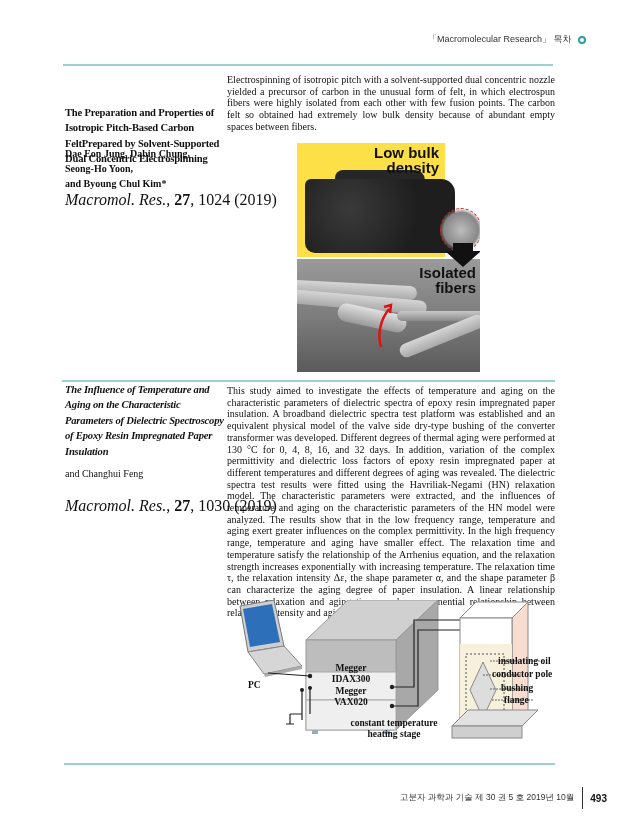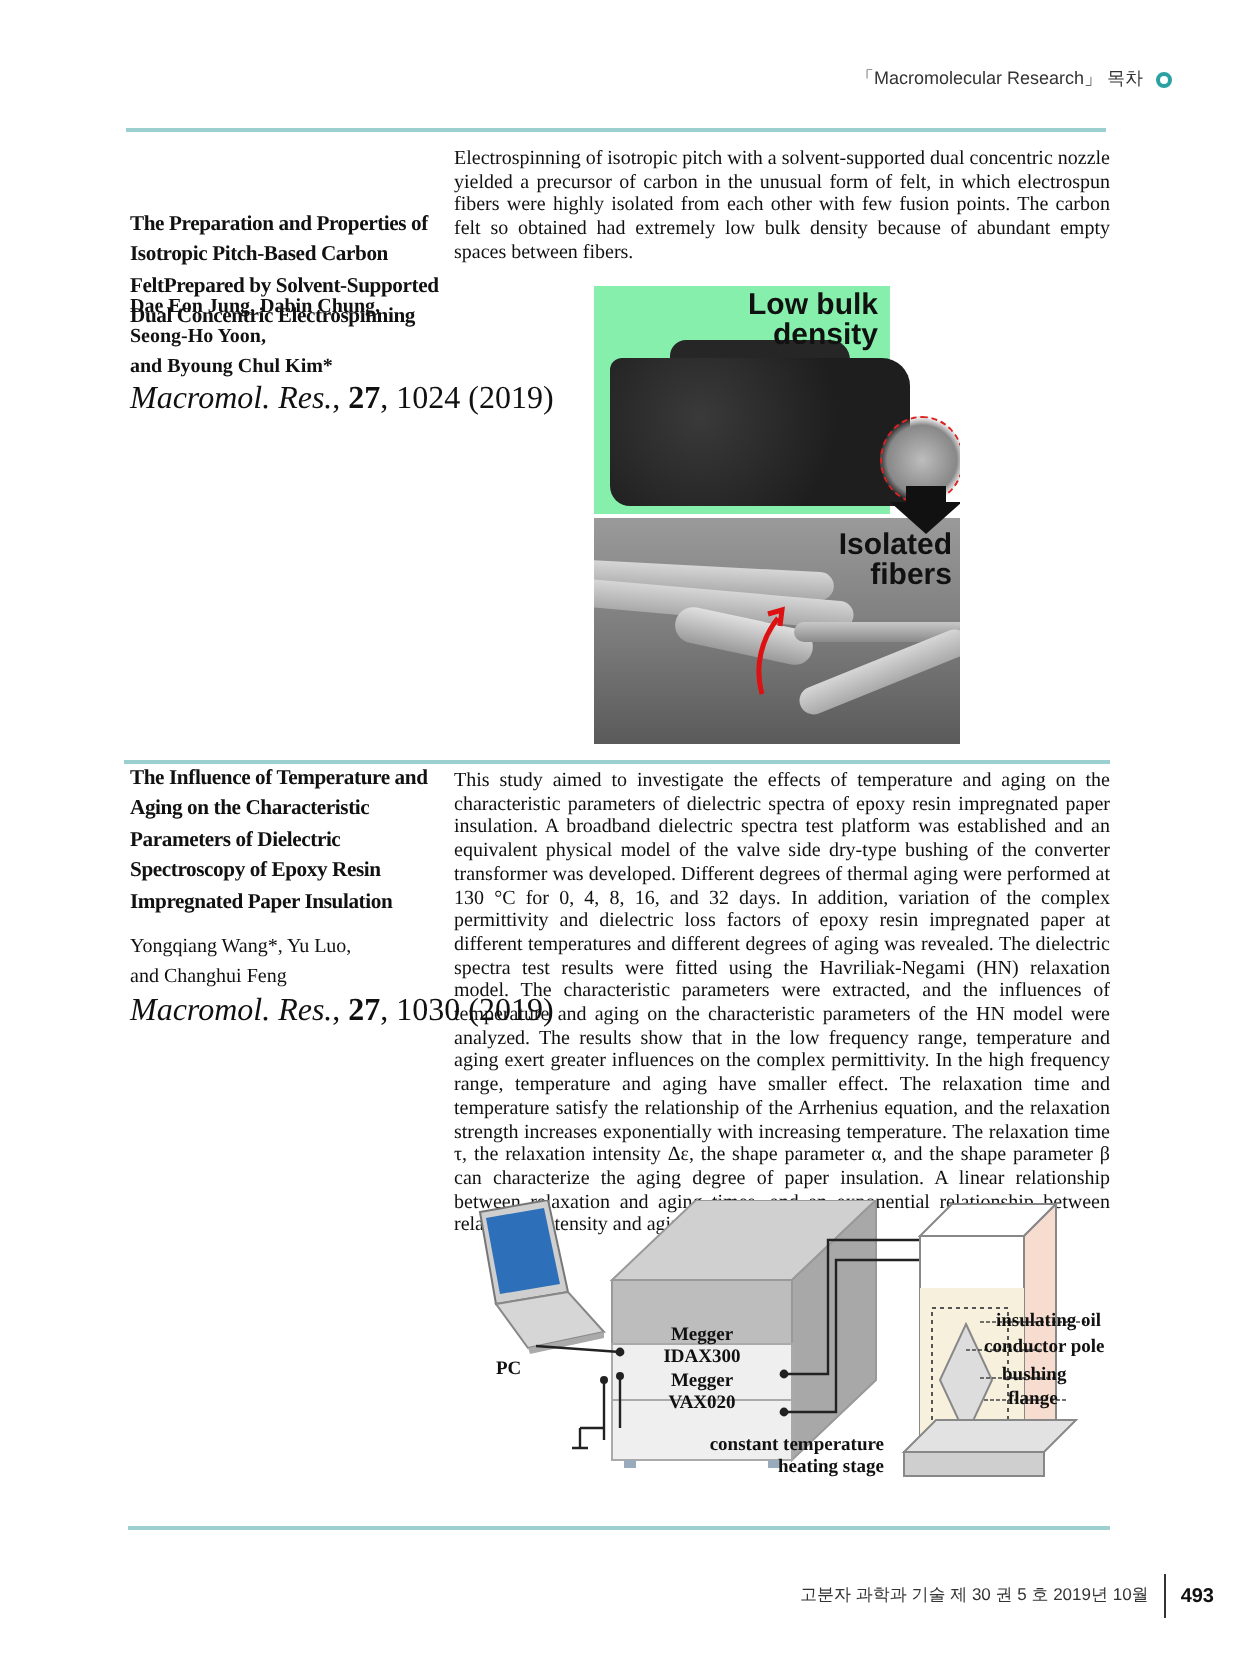--- a/index.html
+++ b/index.html
@@ -8,21 +8,21 @@
   .hdr { position:absolute; top:33px; left:428px; font-family:"Liberation Sans","DejaVu Sans",sans-serif;
          font-size:9px; color:#333; display:flex; align-items:center; gap:4px; white-space:nowrap; }
   .hdr .dot { width:8px; height:8px; border-radius:50%; border:2.5px solid #2aa1a3; box-sizing:border-box; background:#fff; display:inline-block; margin-left:2px; }
   .rule { position:absolute; height:2px; background:#9bcfd0; }
   .title { position:absolute; font-weight:bold; font-size:10.6px; line-height:15.4px; width:160px; letter-spacing:-0.2px; }
   .authors { position:absolute; font-size:10px; line-height:15px; width:160px; }
   .cite { position:absolute; font-size:16px; line-height:15px; width:170px; white-space:nowrap; }
   .cite i { font-style:italic; }
   .abstract { position:absolute; font-size:10px; line-height:11.7px; text-align:justify; width:328px; }
   .fig1 { position:absolute; left:297px; top:143px; width:183px; height:229px; overflow:hidden; }
-  .fig1 .top { position:absolute; left:0; top:0; width:148px; height:114px; background:#86efac; }
+  .fig1 .top { position:absolute; left:0; top:0; width:148px; height:114px; background:#fde047; }
   .fig1 .felt { position:absolute; left:8px; top:36px; width:150px; height:74px;
                 background: radial-gradient(circle at 30% 40%, #3a3a3a 0, #1e1e1e 60%), #222;
                 border-radius:6px 14px 4px 10px; }
   .fig1 .felt2 { position:absolute; left:38px; top:27px; width:90px; height:20px; background:#262626; border-radius:8px 10px 0 0; }
   .fig1 .circle { position:absolute; left:143px; top:65px; width:40px; height:42px; border:1.5px dashed #d22; border-radius:50%;
                   background: radial-gradient(circle, #bdbdbd 0, #888 60%, transparent 75%); }
   .fig1 .lbl { position:absolute; font-family:"Liberation Sans","DejaVu Sans",sans-serif; font-weight:bold; color:#111; text-align:right; line-height:15px; font-size:15px; }
   .fig1 .bot { position:absolute; left:0; top:116px; width:183px; height:113px;
                background: linear-gradient(180deg,#9a9a9a 0%,#7d7d7d 50%,#5a5a5a 100%); }
   .fig1 .arrow { position:absolute; left:148px; top:108px; width:0; height:0;
@@ -84,23 +84,22 @@
     <div class="lbl lbl2" style="right:4px; top:6px;">
       <div>Isolated</div>
       <div>fibers</div>
     </div>
     <div class="lbl lbl3" style="left:10px; top:93px;margin-top:39px;">No fusion points</div>
   </div>
   <div class="arrowstem"></div>
   <div class="arrow"></div>
 </div>
 
-<div class="title" style="left:65px; top:382px;">The Influence of Temperature and Aging on the Characteristic Parameters of Dielectric Spectroscopy of Epoxy Resin Impregnated Paper Insulation</div>
+<div class="title" style="left:65px; top:382px;font-style:italic;">The Influence of Temperature and Aging on the Characteristic Parameters of Dielectric Spectroscopy of Epoxy Resin Impregnated Paper Insulation</div>
 <div class="authors" style="left:65px; top:466px;">
-  <div>Yongqiang Wang*, Yu Luo,</div>
   <div>and Changhui Feng</div>
 </div>
 <div class="cite" style="left:65px; top:498px;">
   <i>Macromol. Res.</i><span>, </span><b>27</b><span>, 1030 (2019)</span>
 </div>
 <div class="abstract" style="left:227px; top:385px;">This study aimed to investigate the effects of temperature and aging on the characteristic parameters of dielectric spectra of epoxy resin impregnated paper insulation. A broadband dielectric spectra test platform was established and an equivalent physical model of the valve side dry-type bushing of the converter transformer was developed. Different degrees of thermal aging were performed at 130 °C for 0, 4, 8, 16, and 32 days. In addition, variation of the complex permittivity and dielectric loss factors of epoxy resin impregnated paper at different temperatures and different degrees of aging was revealed. The dielectric spectra test results were fitted using the Havriliak-Negami (HN) relaxation model. The characteristic parameters were extracted, and the influences of temperature and aging on the characteristic parameters of the HN model were analyzed. The results show that in the low frequency range, temperature and aging exert greater influences on the complex permittivity. In the high frequency range, temperature and aging have smaller effect. The relaxation time and temperature satisfy the relationship of the Arrhenius equation, and the relaxation strength increases exponentially with increasing temperature. The relaxation time τ, the relaxation intensity Δε, the shape parameter α, and the shape parameter β can characterize the aging degree of paper insulation. A linear relationship between relaxation and aging times, and an exponential relationship between relaxation intensity and aging time were revealed.</div>
 
 <div class="fig2">
   <svg width="340" height="148" viewBox="0 0 340 148" style="position:absolute; left:0; top:0;">
 
@@ -157,21 +156,21 @@
   </svg>
   <div class="t" style="left:20px; top:80px;">PC</div>
   <div class="t" style="left:98px; top:63px; text-align:center; width:50px;">
     <div>Megger</div>
     <div>IDAX300</div>
   </div>
   <div class="t" style="left:98px; top:86px; text-align:center; width:50px;">
     <div>Megger</div>
     <div>VAX020</div>
   </div>
-  <div class="t" style="left:118px; top:118px; text-align:right; width:96px;">
+  <div class="t" style="left:118px; top:118px; text-align:center; width:96px;">
     <div>constant temperature</div>
     <div>heating stage</div>
   </div>
   <div class="t" style="left:270px; top:56px;">insulating oil</div>
   <div class="t" style="left:264px; top:69px;">conductor pole</div>
   <div class="t" style="left:273px; top:83px;">bushing</div>
   <div class="t" style="left:276px; top:95px;">flange</div>
 </div>
 
 <div class="footer">

